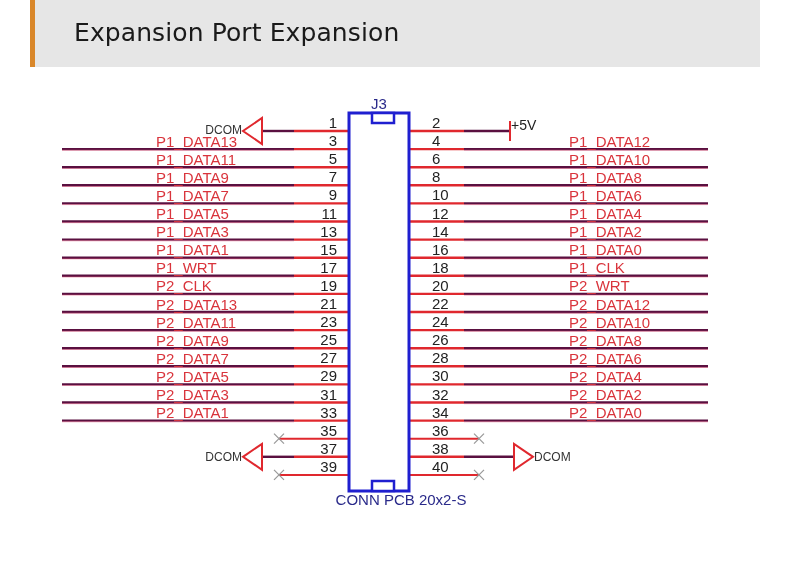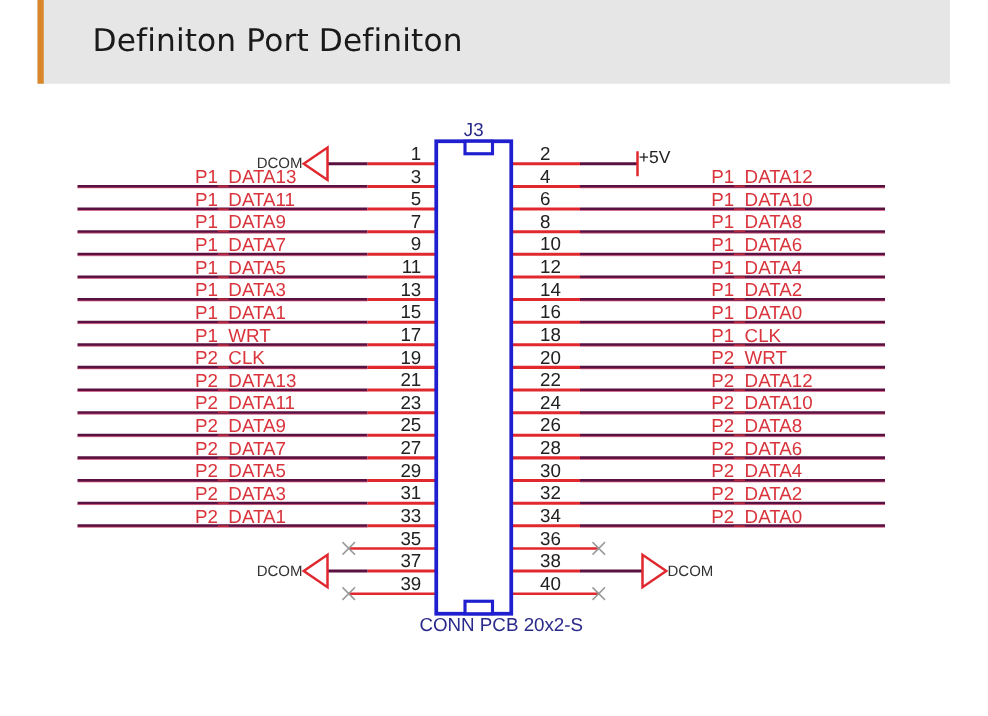--- a/index.html
+++ b/index.html
@@ -15,21 +15,21 @@
     svg.schematic { position: absolute; left: 0; top: 0; }
     .pin-num { font-family: "Liberation Sans", sans-serif; font-size: 15px; fill: #222; }
     .net-label { font-family: "Liberation Sans", sans-serif; font-size: 15px; fill: #d9343c; }
     .sym-label { font-family: "Liberation Sans", sans-serif; font-size: 12px; fill: #333; }
     .ref-label { font-family: "Liberation Sans", sans-serif; font-size: 15px; fill: #2a2a8a; }
   </style>
 </head>
 <body>
 
 <div class="header">
-  <div class="header-title">Definiton Port Definiton</div>
+  <div class="header-title">Expansion Port Expansion</div>
 </div>
 
 <svg class="schematic" width="790" height="573" viewBox="0 0 790 573" xmlns="http://www.w3.org/2000/svg">
   <text class="ref-label" x="379" y="109" text-anchor="middle">J3</text>
   <g id="wires-layer">
       <text x="337" y="128" class="pin-num" text-anchor="end">1</text>
       <line x1="349" y1="131" x2="294" y2="131" stroke="#e0282e" stroke-width="2.4"></line>
       <line x1="294" y1="131" x2="262" y2="131" stroke="#5a1040" stroke-width="2.4"></line>
       <polygon points="262,118 262,144 243,131" fill="none" stroke="#e0282e" stroke-width="2"></polygon>
       <text x="242" y="134" class="sym-label" text-anchor="end">DCOM</text>

